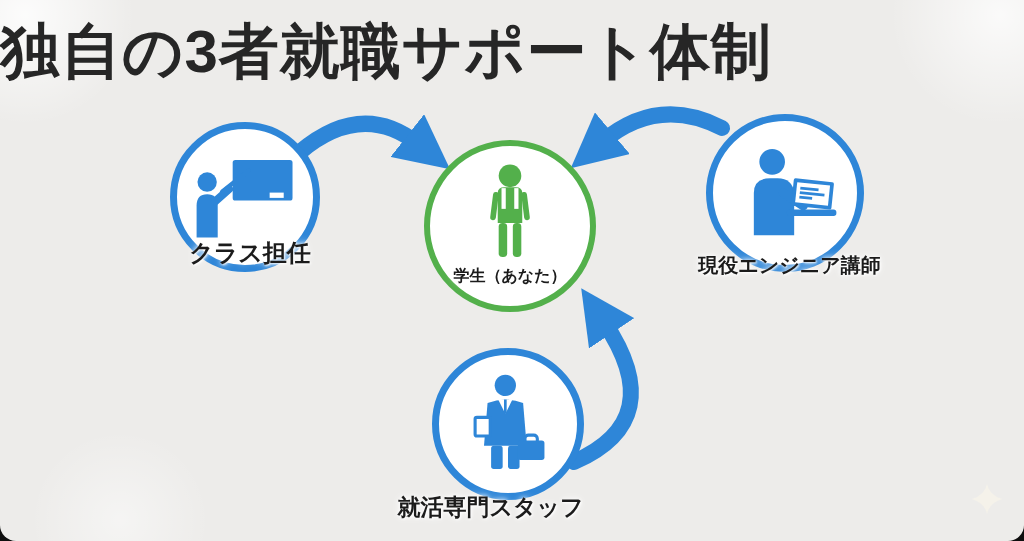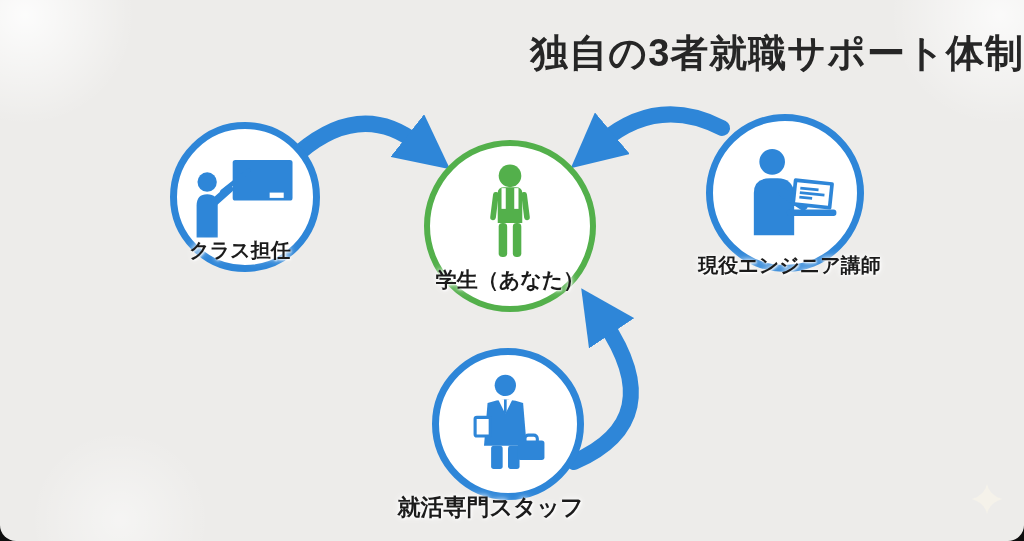--- a/index.html
+++ b/index.html
@@ -19,23 +19,23 @@
   .stage::before {
     content: "";
     position: absolute; inset: 0;
     background:
       radial-gradient(circle at 25px 15px, rgba(255,255,255,.85), rgba(255,255,255,0) 110px),
       radial-gradient(circle at 1000px 15px, rgba(255,255,255,.75), rgba(255,255,255,0) 110px),
       radial-gradient(circle at 120px 520px, rgba(255,255,255,.45), rgba(255,255,255,0) 90px);
     pointer-events: none;
   }
   .title {
-    position: absolute; top: 28px; left: 0; width: 100%;
-    text-align: right;
-    font-size: 38px; font-weight: 800; color: #262626;
+    position: absolute; top: 12px; left: 0; width: 100%;
+    text-align: left;
+    font-size: 60px; font-weight: 800; color: #262626;
     letter-spacing: 1px;
   }
   .arrows { position: absolute; left: 0; top: 0; width: 1024px; height: 541px; pointer-events: none; }
   .arrow { fill: none; stroke: #2e86d8; stroke-width: 16; stroke-linecap: round; }
   .circle {
     position: absolute; background: #ffffff; border-radius: 50%;
     display: flex; align-items: center; justify-content: center;
   }
   .blue-ring  { border: 7px solid #2e86d8; }
   .green-ring { border: 6px solid #53b04b; }
@@ -43,22 +43,22 @@
   .circle-student  { left: 424px; top: 140px; width: 172px; height: 172px; }
   .circle-engineer { left: 706px; top: 114px; width: 158px; height: 158px; }
   .circle-staff    { left: 432px; top: 348px; width: 152px; height: 152px; }
   .circle-student svg { margin-bottom: 22px; }
   .label {
     position: absolute; text-align: center;
     font-weight: 800; color: #1b1b1b;
     text-shadow: 0 0 4px #fff, 0 0 8px rgba(255,255,255,.95), 1px 1px 2px rgba(255,255,255,.85);
     white-space: nowrap;
   }
-  .label-teacher  { left: 115px; top: 237px; width: 250px; font-size: 20px; }
-  .label-student  { left: 410px; top: 266px; width: 200px; font-size: 21px; }
+  .label-teacher  { left: 125px; top: 237px; width: 250px; font-size: 24px; }
+  .label-student  { left: 410px; top: 266px; width: 200px; font-size: 16px; }
   .label-engineer { left: 662px; top: 252px; width: 255px; font-size: 20px; }
   .label-staff    { left: 378px; top: 492px; width: 225px; font-size: 23px; }
   .sparkle { position: absolute; left: 972px; top: 484px; opacity: .95; }
 </style>
 </head>
 <body>
 
 <div class="stage">
 
   <h1 class="title">独自の3者就職サポート体制</h1>

